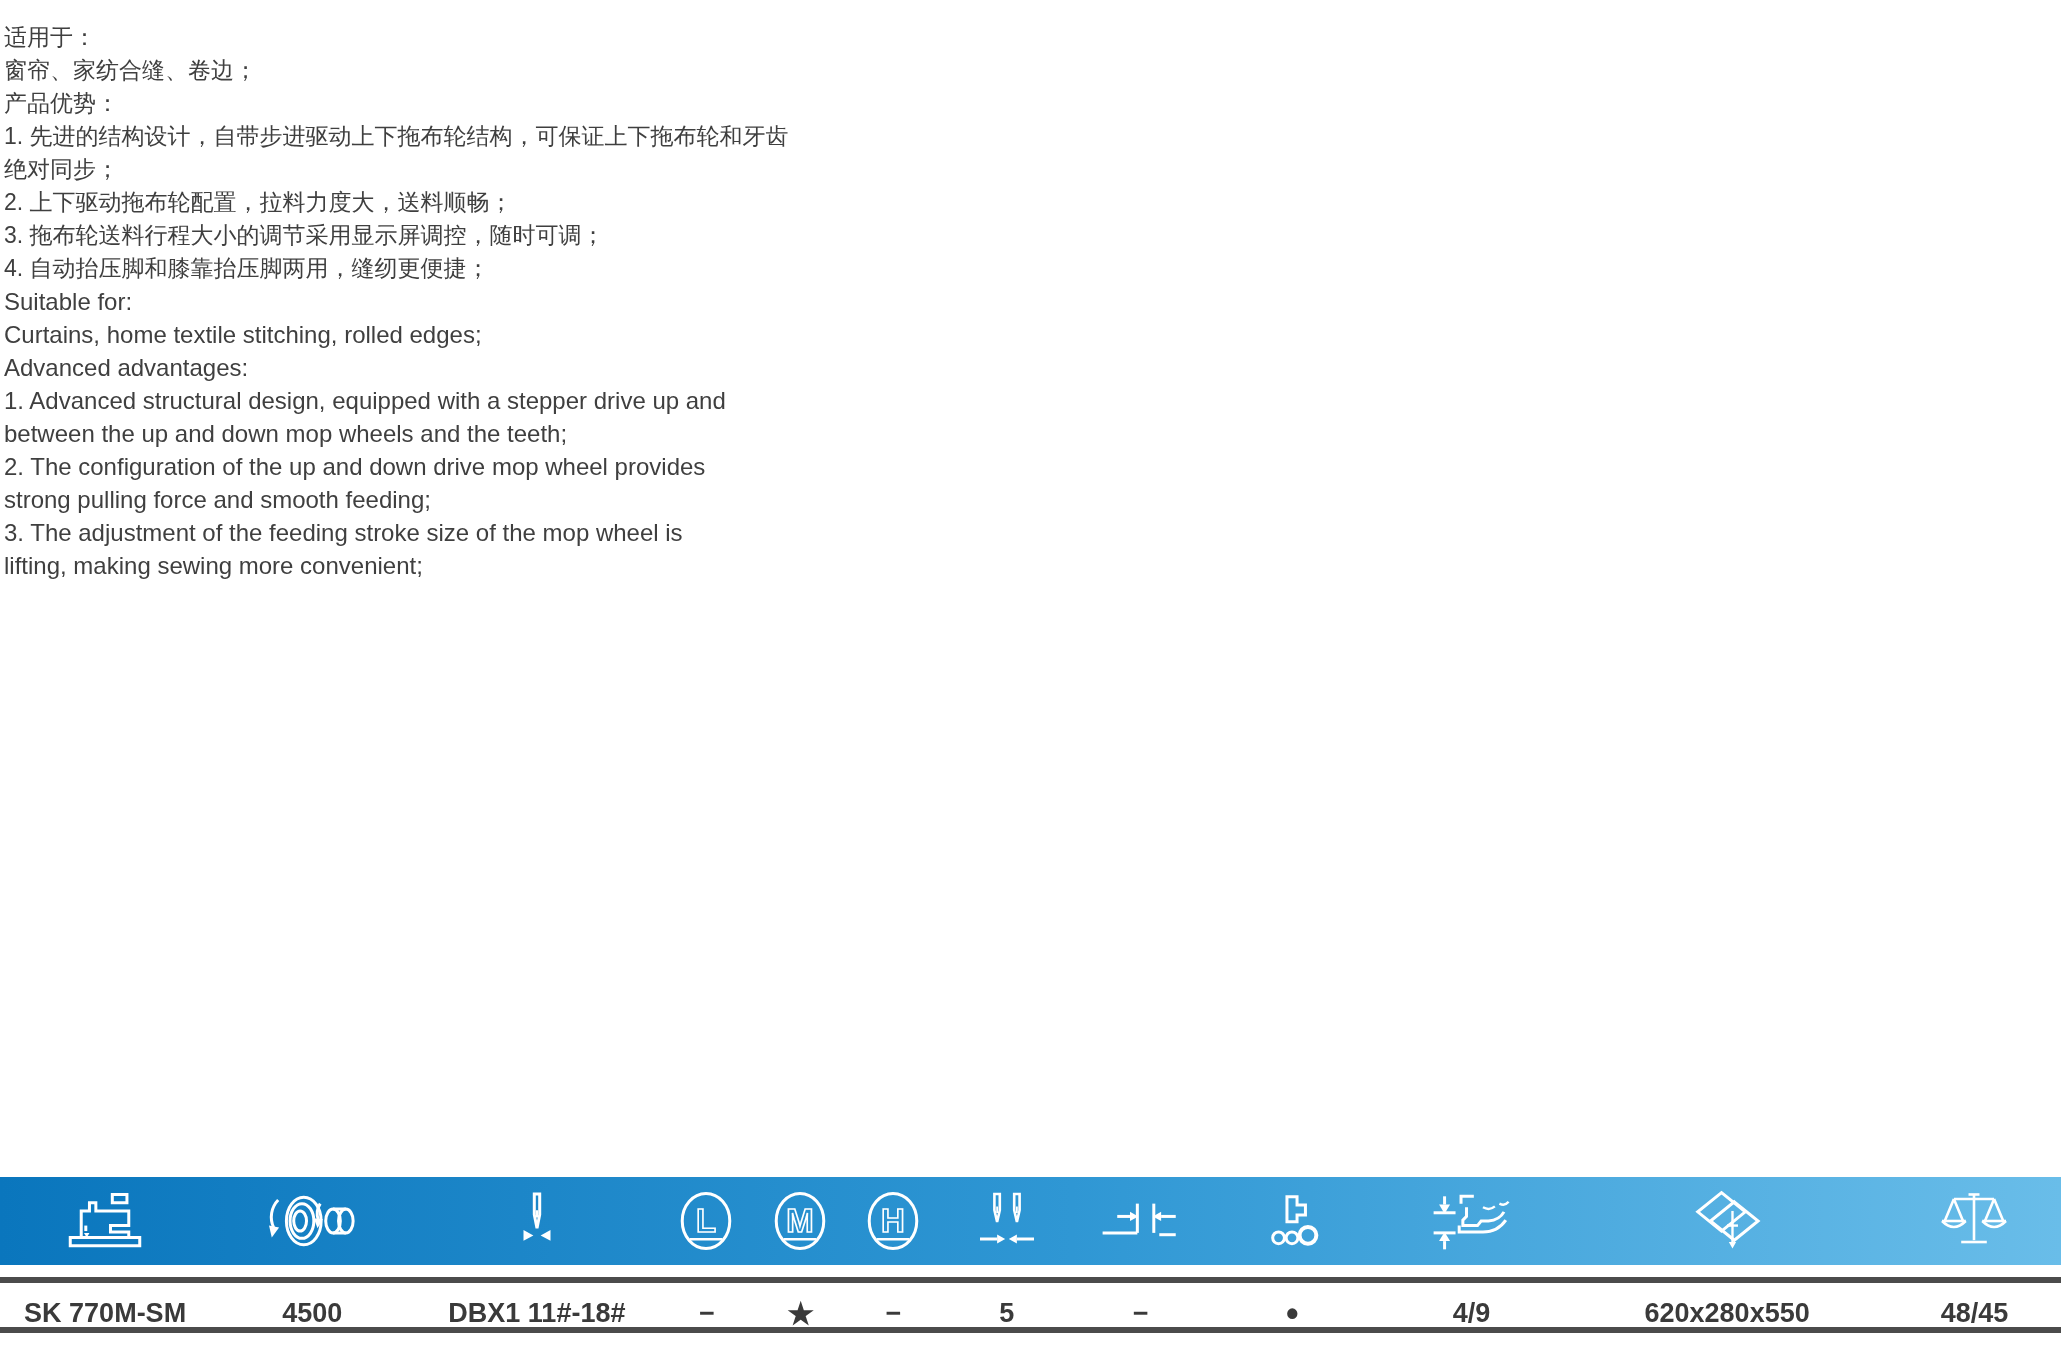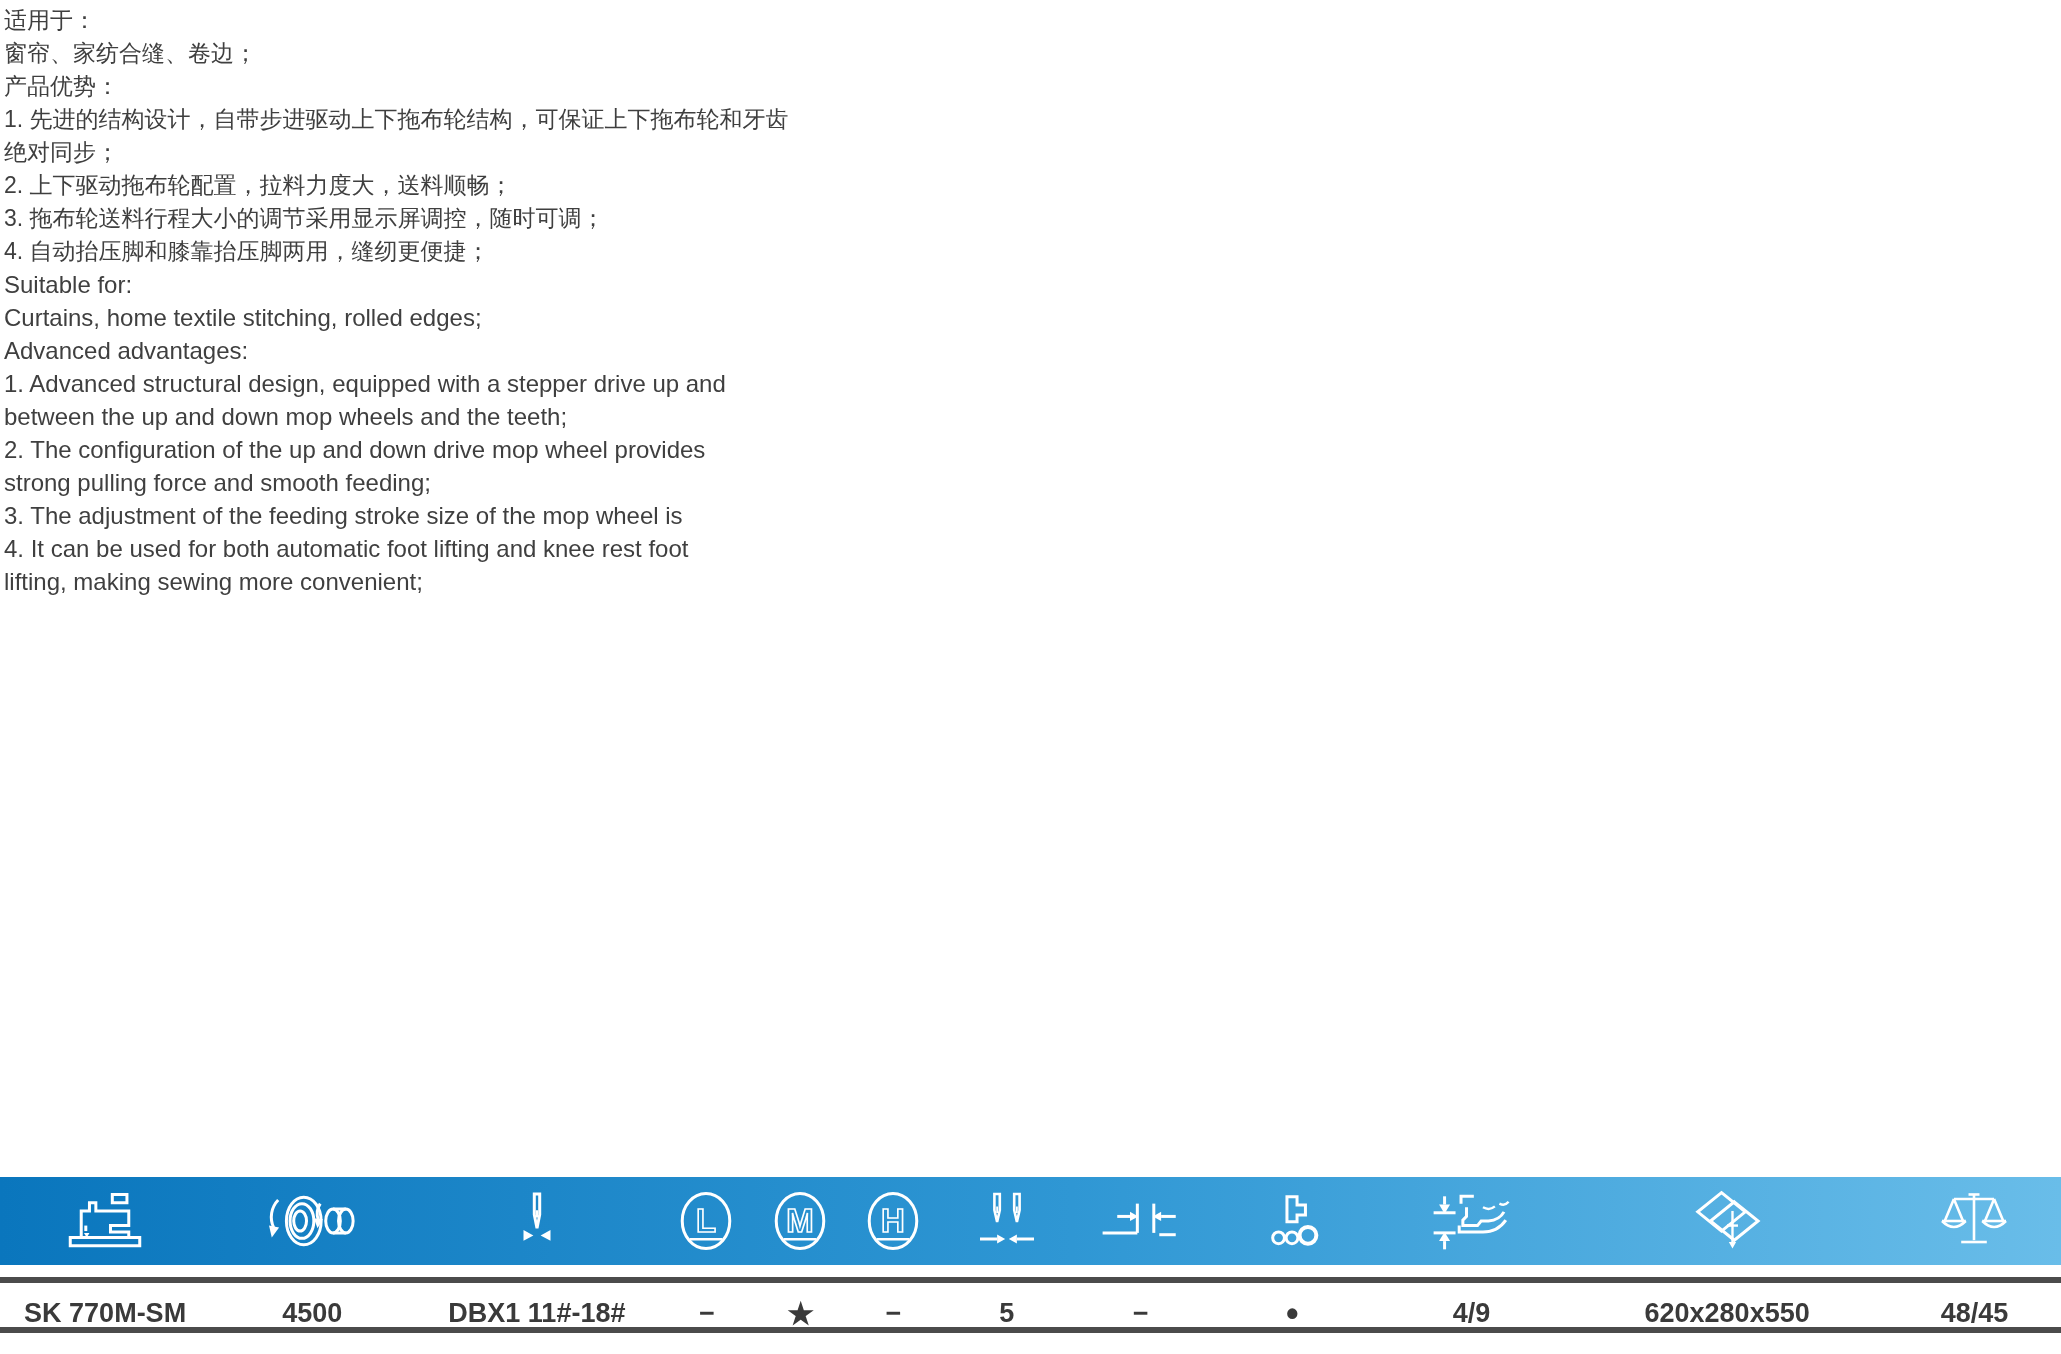--- a/index.html
+++ b/index.html
@@ -1,20 +1,20 @@
 <!DOCTYPE html>
 <html><head>
 <meta charset="utf-8">
 <style>
   html,body{margin:0;padding:0;background:#ffffff;}
   body{
     width:2061px;height:1354px;position:relative;overflow:hidden;
     font-family:"Liberation Sans", sans-serif;color:#3f3f3f;
   }
-  .desc{position:absolute;left:4px;top:4px;width:900px;}
+  .desc{position:absolute;left:4px;top:21px;width:900px;}
   .desc-cn .line{font-size:23px;line-height:33px;white-space:nowrap;}
   .desc-en{}
   .desc-en .line{font-size:24px;line-height:33px;white-space:nowrap;}
 
   .spec{position:absolute;left:0;top:1177px;width:2061px;}
   .grid{
     display:grid;width:100%;
     grid-template-columns:10.2fr 9.9fr 11.9fr 4.6fr 4.5fr 4.5fr 6.5fr 6.5fr 8.2fr 9.2fr 15.6fr 8.4fr;
   }
   .bar{
@@ -52,21 +52,20 @@
   </div>
   <div class="desc-en">
     <div class="line">Suitable for:</div>
     <div class="line">Curtains, home textile stitching, rolled edges;</div>
     <div class="line">Advanced advantages:</div>
     <div class="line">1. Advanced structural design, equipped with a stepper drive up and</div>
     <div class="line">between the up and down mop wheels and the teeth;</div>
     <div class="line">2. The configuration of the up and down drive mop wheel provides</div>
     <div class="line">strong pulling force and smooth feeding;</div>
     <div class="line">3. The adjustment of the feeding stroke size of the mop wheel is</div>
-    <div class="line">4. It can be used for both automatic foot lifting and knee rest foot</div>
     <div class="line">lifting, making sewing more convenient;</div>
   </div>
 </div>
 
 <div class="spec">
 
   <div class="bar grid">
 
     <div class="cell">
       <svg width="96" height="64" viewBox="0 0 100 70" fill="none" stroke="#ffffff" stroke-width="3">

